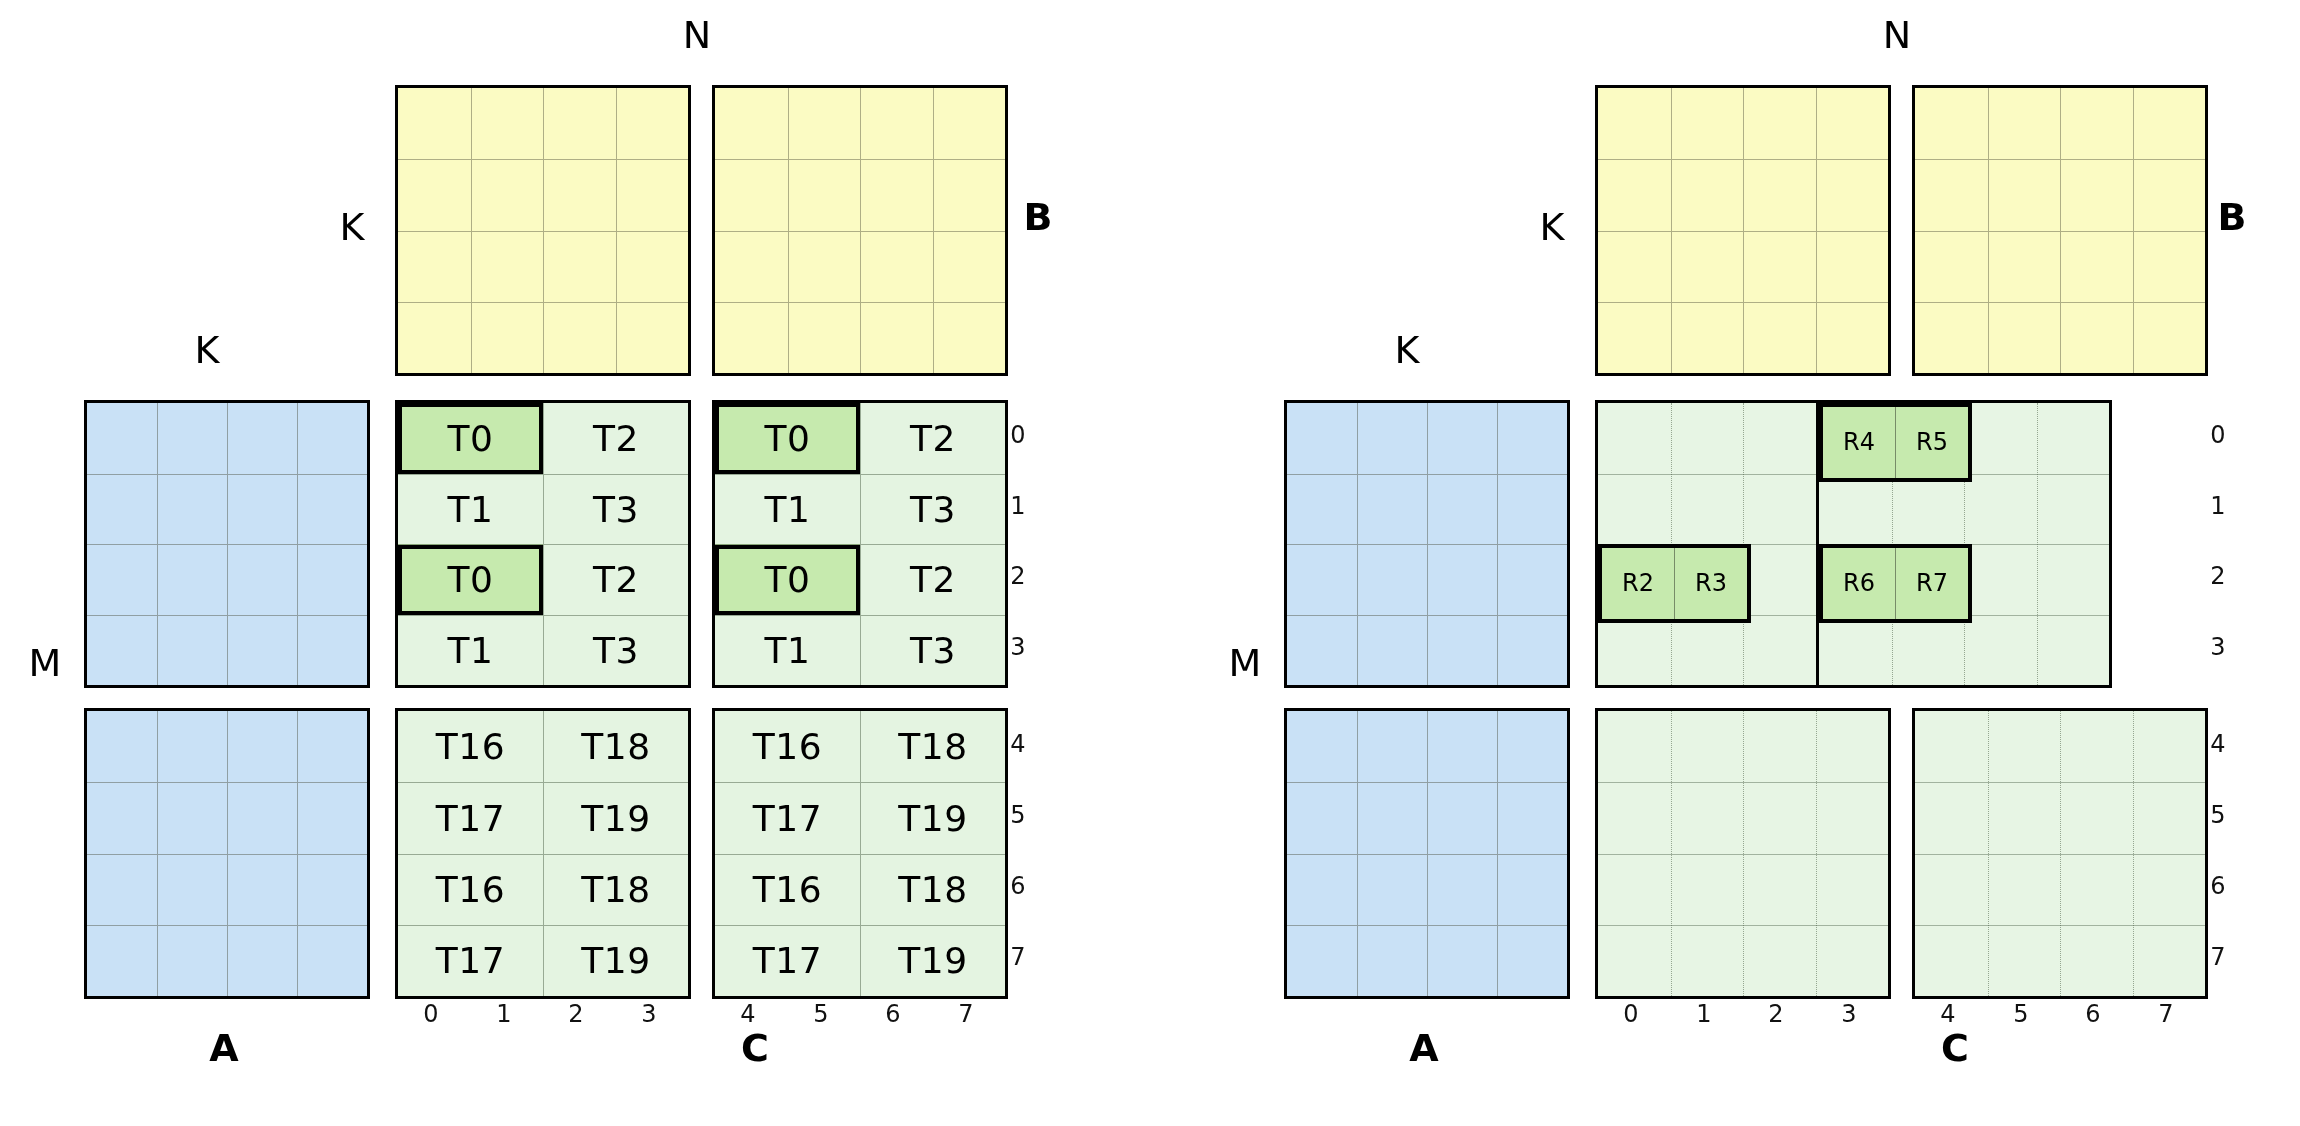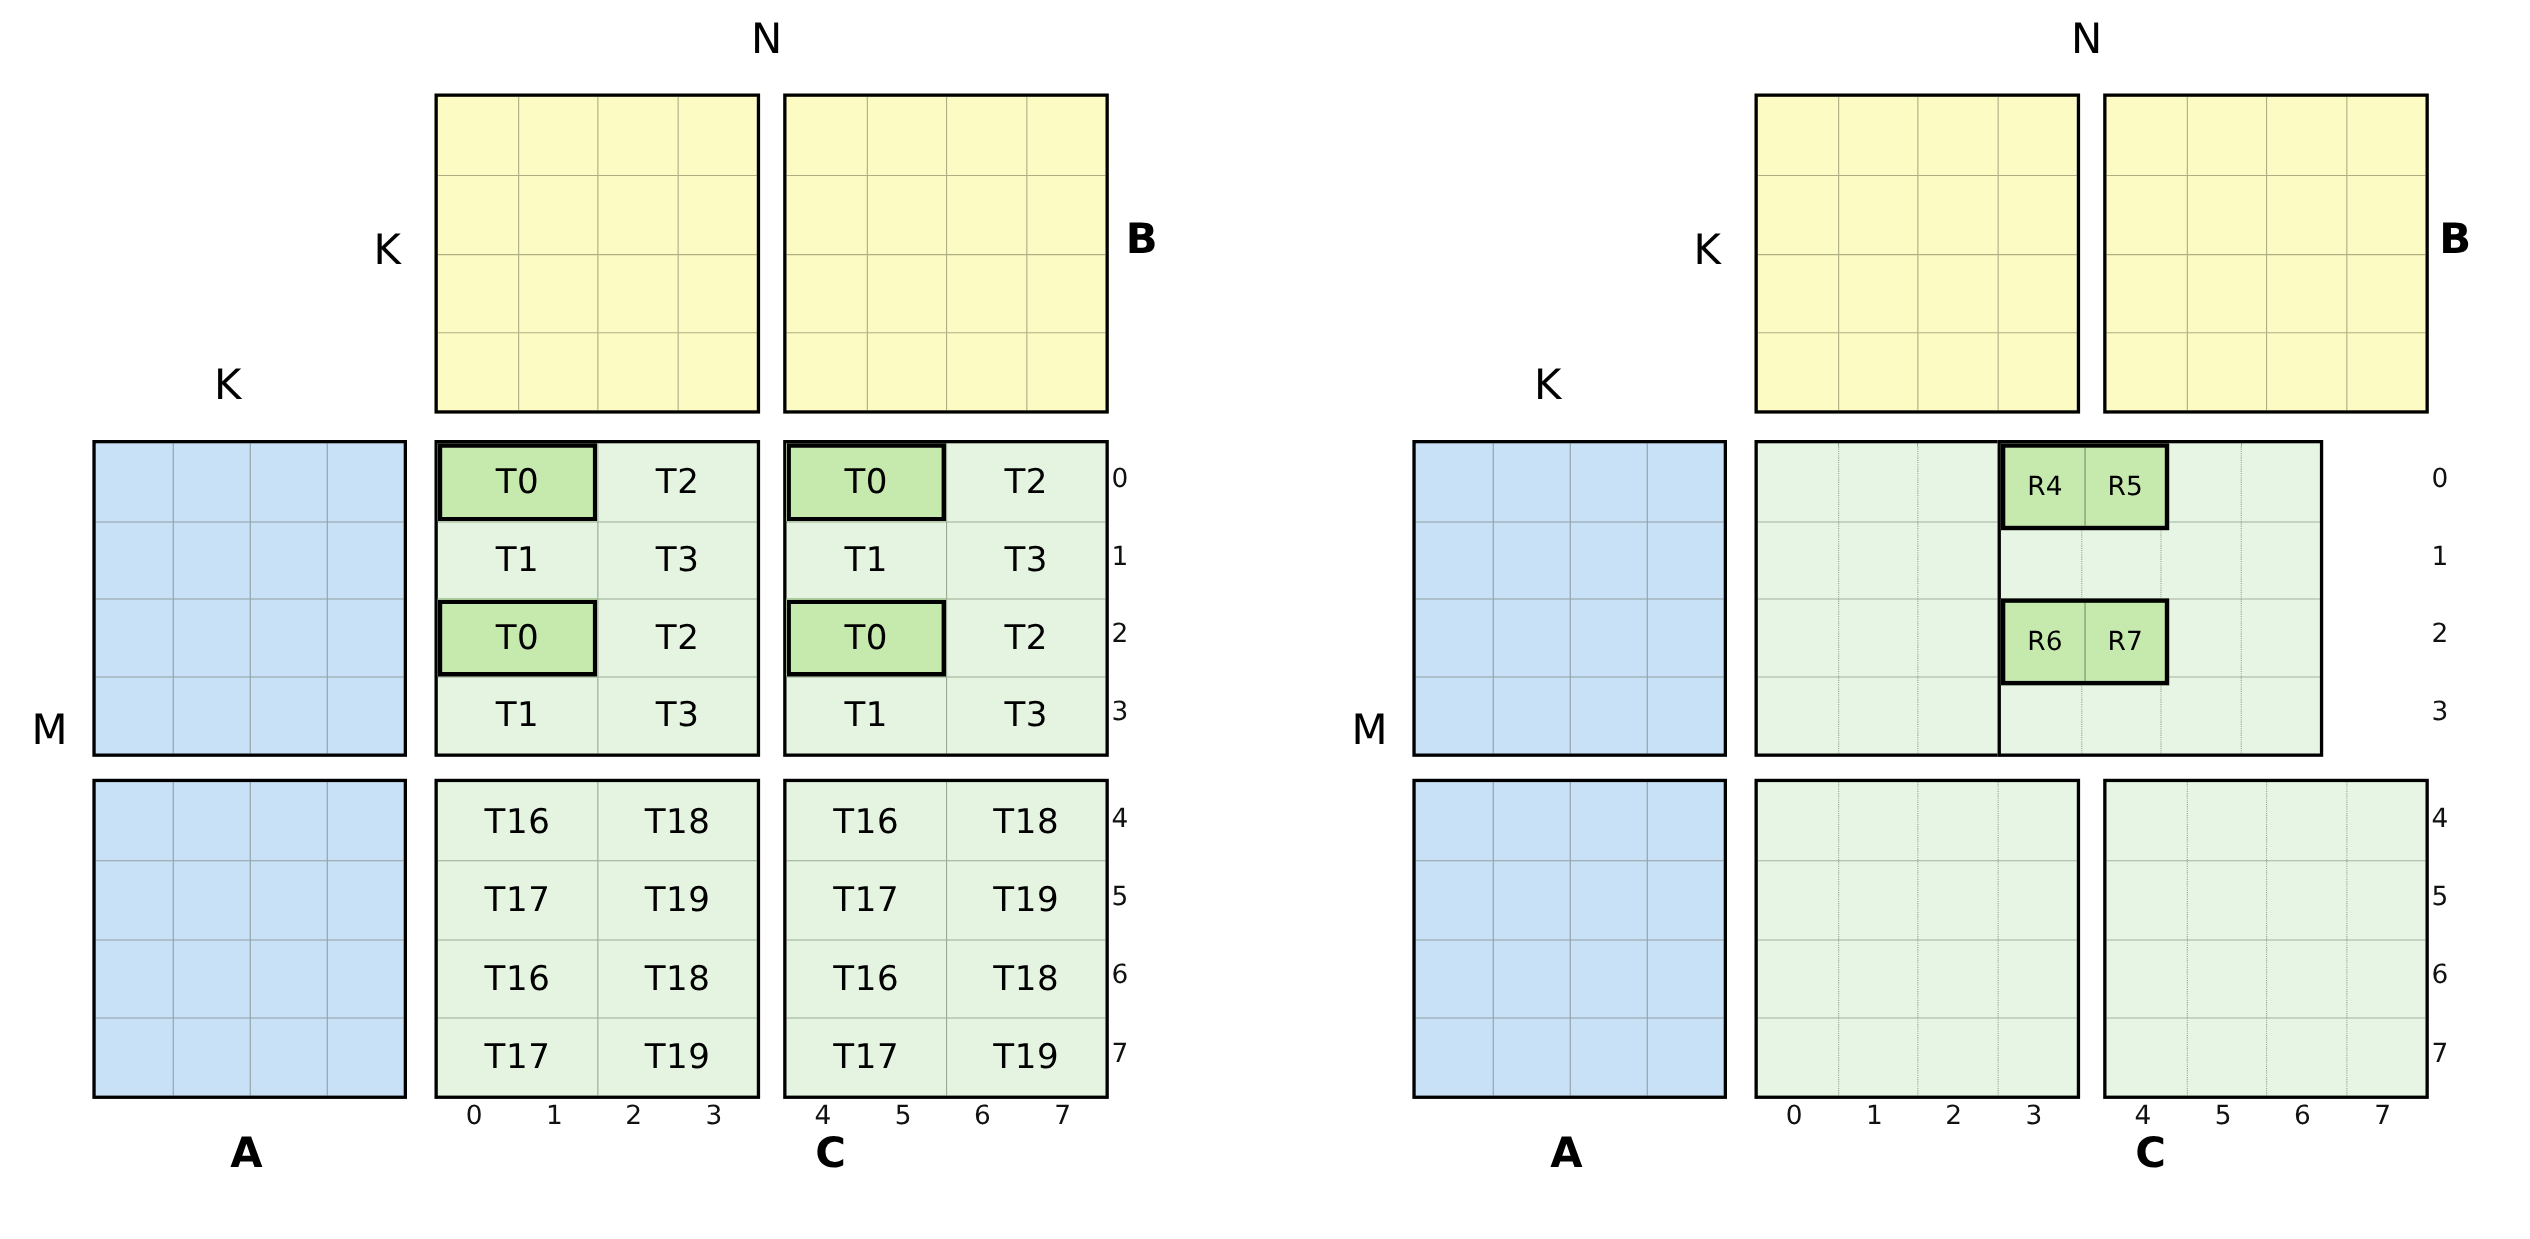--- a/index.html
+++ b/index.html
@@ -13,21 +13,21 @@
 
   
   .grid16{display:grid;grid-template-columns:repeat(4,1fr);grid-template-rows:repeat(4,1fr)}
   .grid16 i{display:block}
   .grid16 i:not(:nth-child(4n+1)){border-left:1.6px solid rgba(60,60,40,.40)}
   .grid16 i:nth-child(n+5){border-top:1.6px solid rgba(60,60,40,.40)}
 
   
   .cq{position:absolute;border:3px solid #000;background:#E4F4E1;
       display:grid;grid-template-columns:1fr 1fr;grid-template-rows:repeat(4,1fr)}
-  .cq .cell{display:flex;align-items:center;justify-content:center;font-size:31px;letter-spacing:.5px}
+  .cq .cell{display:flex;align-items:center;justify-content:center;font-size:36px;letter-spacing:.5px}
   .cq .cell:nth-child(2n){border-left:1.6px solid rgba(60,80,55,.45)}
   .cq .cell:nth-child(n+3){border-top:1.6px solid rgba(60,80,55,.45)}
   .cq .cell.hl{background:#C6EAAE;box-shadow:inset 0 0 0 4px #000}
 
   
   .rq{position:absolute;border:3px solid #000;background:#E7F5E4}
   .rq .hline{position:absolute;left:0;right:0;height:0;border-top:1.4px solid rgba(60,80,55,.40)}
   .rq .vline{position:absolute;top:0;bottom:0;width:0;border-left:1.4px dotted rgba(60,80,55,.48)}
   .reg{position:absolute;background:#C6EAAE;border:4px solid #000;display:flex;z-index:2}
   .reg span{flex:1;display:flex;align-items:center;justify-content:center;font-size:24px}
@@ -268,20 +268,24 @@
         <i></i>
         <i></i>
         <i></i>
         <i></i>
         <i></i>
         <i></i>
         <i></i>
       </div>
 
     <div class="rq" style="left:1595px;top:400px;width:290px;height:282px">
+      <div class="reg" style="left:0;top:50%;width:50%;height:25%">
+        <span>R2</span>
+        <span>R3</span>
+      </div>
     <span class="hline" style="top: 25%;"></span>
         <span class="vline" style="left: 25%;"></span>
         <span class="hline" style="top: 50%;"></span>
         <span class="vline" style="left: 50%;"></span>
         <span class="hline" style="top: 75%;"></span>
         <span class="vline" style="left: 75%;"></span>
       </div>
 
     <div class="rq" style="left:1816px;top:400px;width:290px;height:282px">
       <div class="reg" style="left:0;top:0;width:50%;height:25%">

